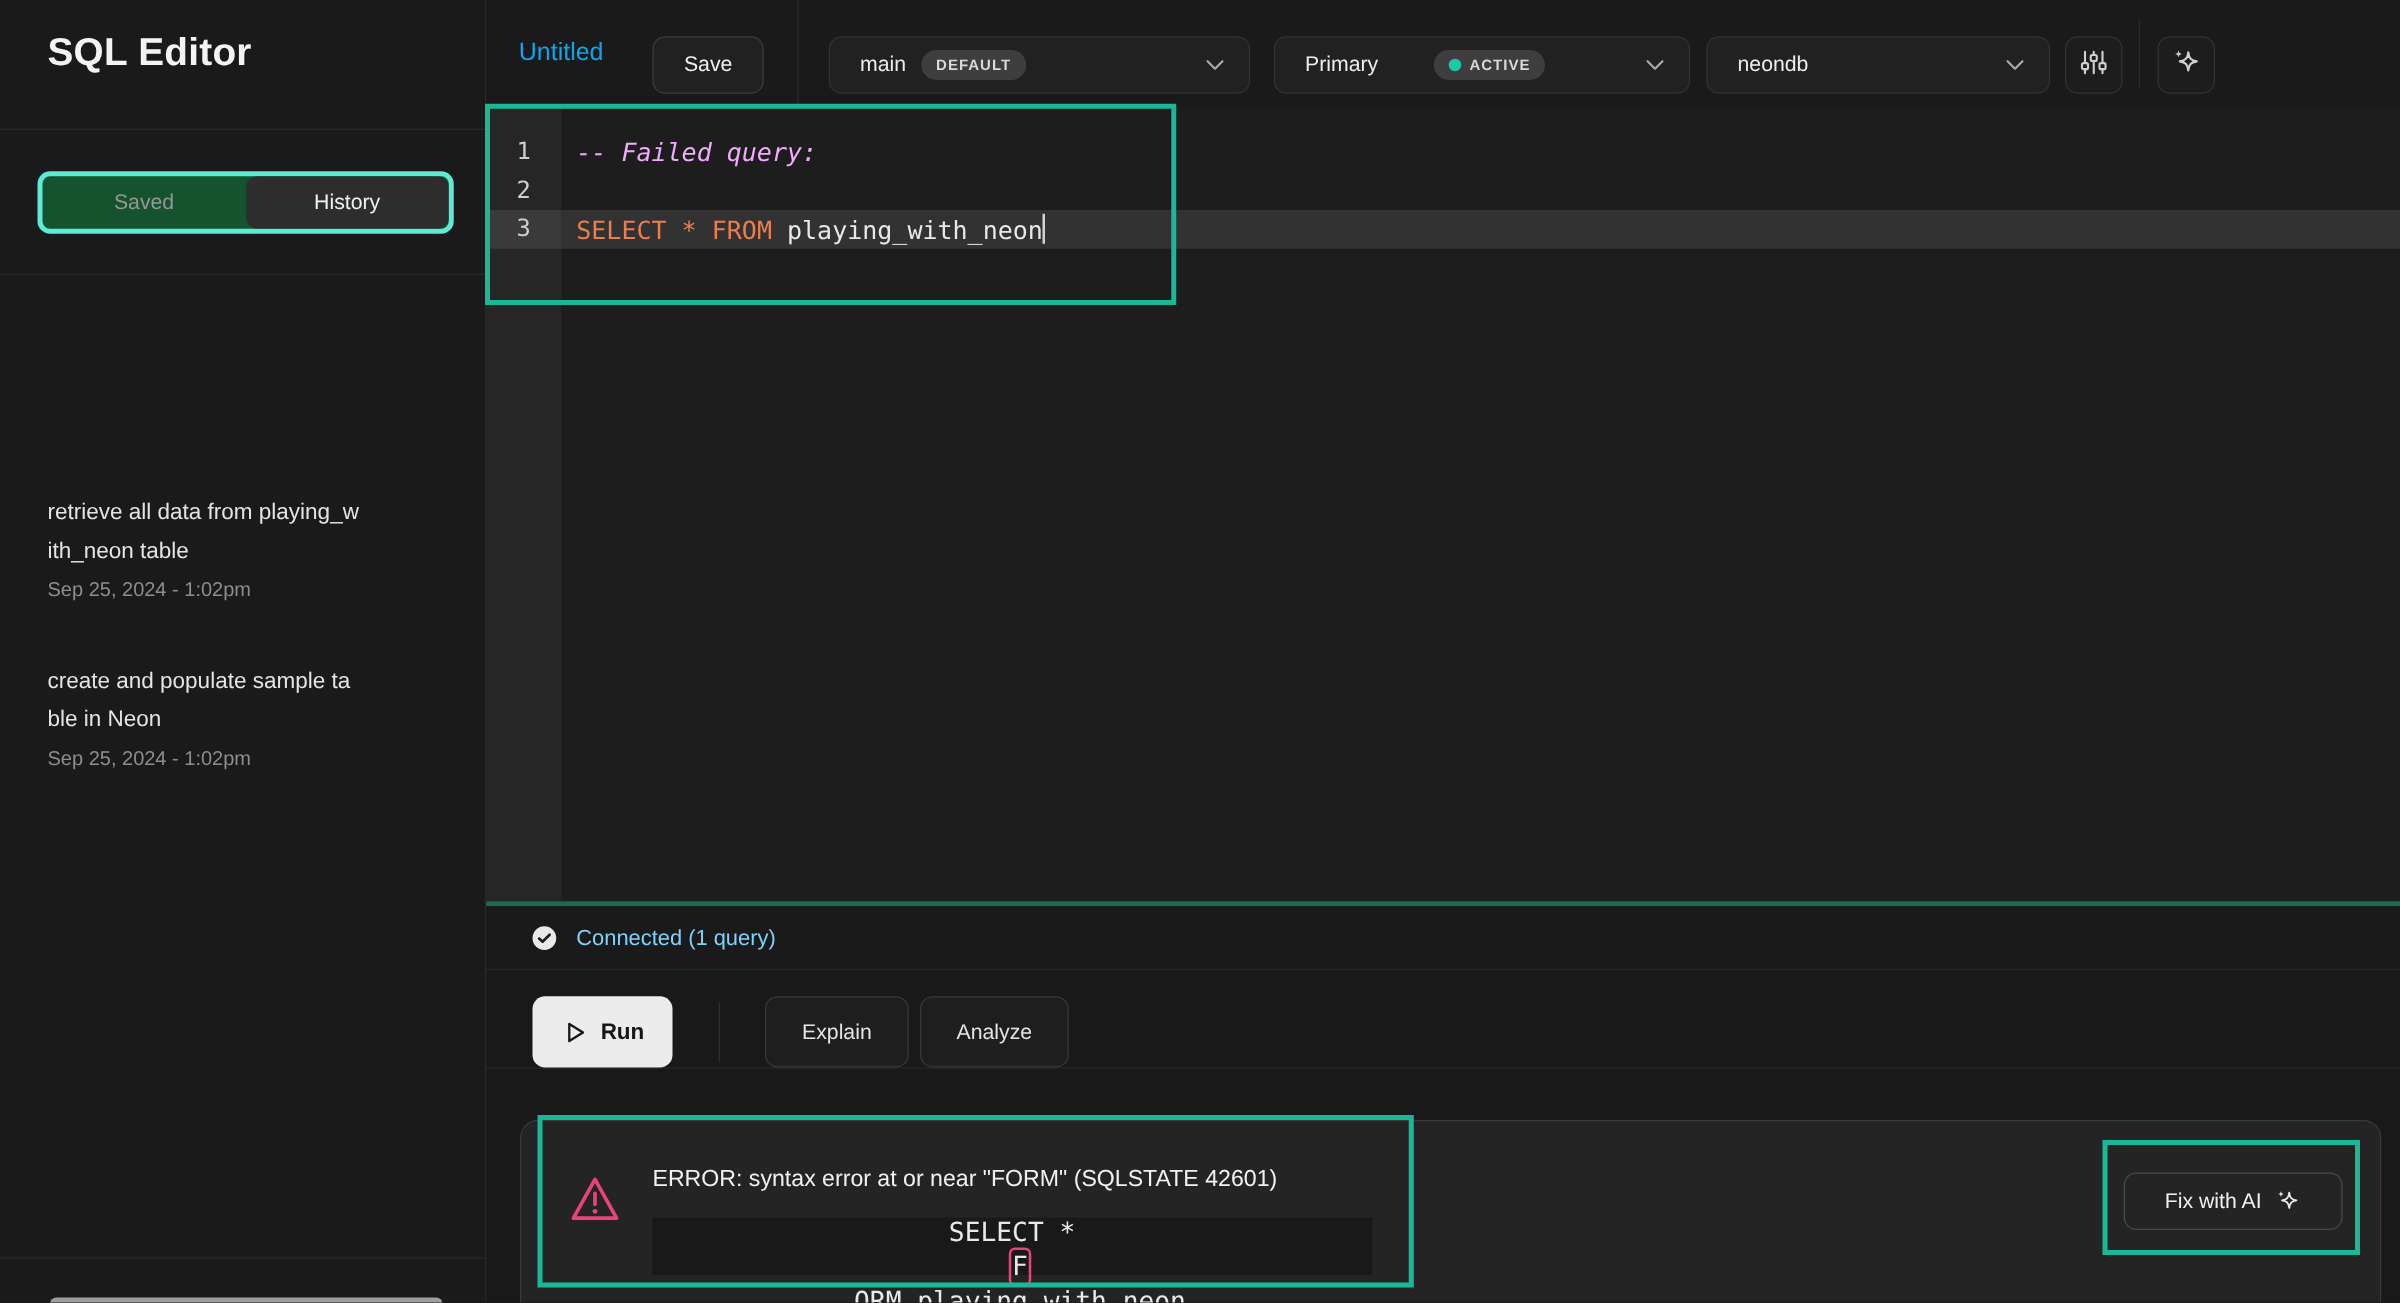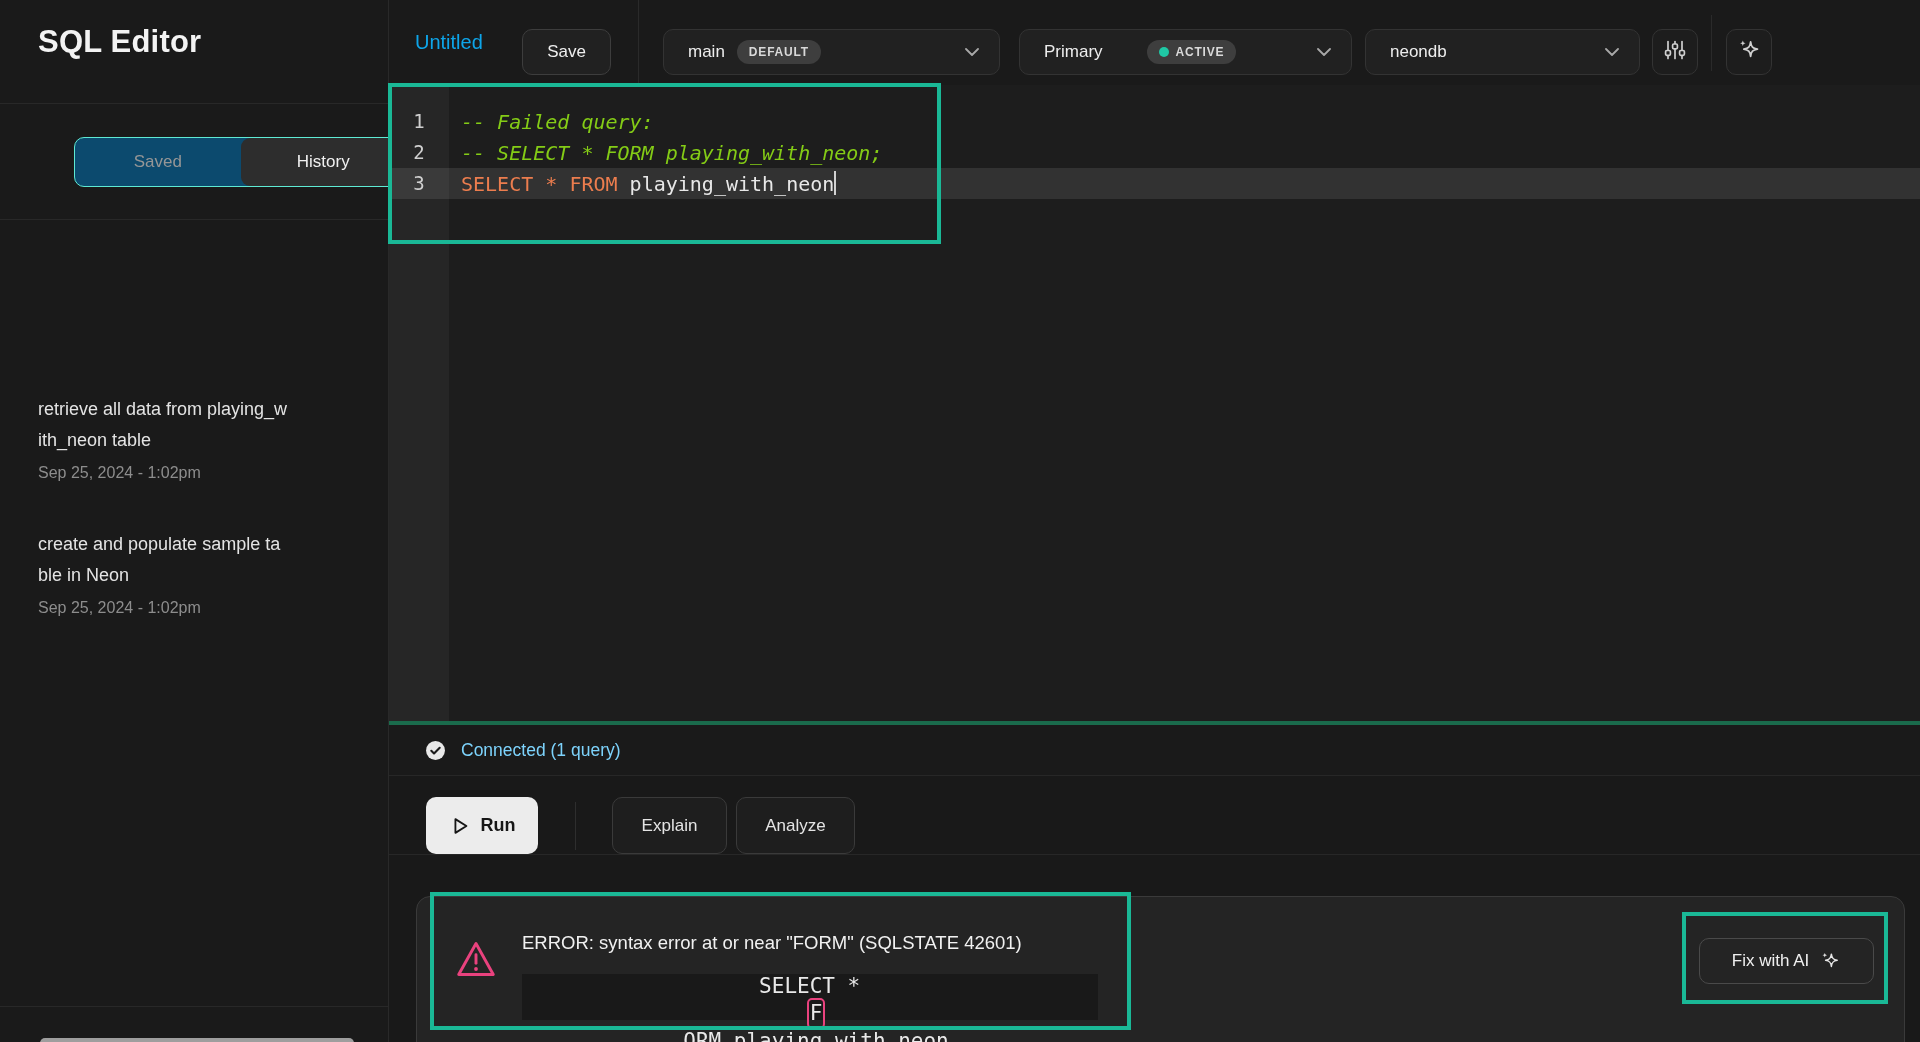--- a/index.html
+++ b/index.html
@@ -7,21 +7,21 @@
   body {
     position:relative;
     background:#191919;
     font-family:"Liberation Sans", sans-serif;
     color:#e6e6e6;
   }
   
   .sidebar { position:absolute; left:0; top:0; width:389px; height:1042px; background:#1a1a1a; border-right:1px solid #292929; }
   .app-title { position:absolute; left:38px; top:24px; font-size:31px; font-weight:700; color:#f3f3f3; letter-spacing:.2px; }
   .h-div { position:absolute; left:0; width:388px; height:1px; background:#282828; }
-  .tabs { position:absolute; left:30px; top:137px; width:333px; height:50px; background:#0c4a6e; border:1px solid #5eead4; border-radius:10px; display:flex; overflow:hidden;margin-left:44px; }
+  .tabs { position:absolute; left:30px; top:137px; width:333px; height:50px; background:#14532d; border:4px solid #5eead4; border-radius:10px; display:flex; overflow:hidden; }
   .tab { flex:1; display:flex; align-items:center; justify-content:center; font-size:17px; color:#969696; cursor:pointer; }
   .tab.active { background:#2d2d2d; color:#f0f0f0; border-radius:9px; }
   .history-item { position:absolute; left:38px; width:322px; cursor:pointer; }
   .history-title { font-size:18px; line-height:31px; color:#e4e4e4; white-space:pre-line; }
   .history-time { margin-top:8px; font-size:16px; color:#8d8d8d; }
   .bottom-bar { position:absolute; left:40px; top:1038px; width:314px; height:10px; background:#9e9e9e; border-radius:5px; }
   
   .header { position:absolute; left:389px; top:0; width:1531px; height:85px; background:#1a1a1a; }
   .query-title { position:absolute; left:26px; top:31px; font-size:20px; color:#0ea5e9; }
   .btn { display:flex; align-items:center; justify-content:center; cursor:pointer; }
@@ -35,21 +35,21 @@
   .icon-btn { position:absolute; top:29px; width:46px; height:46px; background:#1d1d1d; border:1px solid #333; border-radius:10px; display:flex; align-items:center; justify-content:center; cursor:pointer; }
   
   .editor { position:absolute; left:389px; top:85px; width:1531px; height:636px; background:#1d1d1d; font-family:"DejaVu Sans Mono", monospace; }
   .gutter-strip { position:absolute; left:0; top:0; width:60px; height:636px; background:#262626; }
   .code-rows { position:absolute; left:0; top:21px; width:1531px; }
   .row { height:31px; display:flex; align-items:center; }
   .row.active { background:#323232; }
   .ln { width:60px; flex:none; text-align:center; font-size:19px; color:#cfcfcf; height:31px; line-height:31px; }
   .row.active .ln { background:#3a3a3a; }
   .code { padding-left:12px; font-size:20px; white-space:pre; }
-  .tok-comment { color:#84cc16; font-style:italic; }
+  .tok-comment { color:#f0abfc; font-style:italic; }
   .tok-kw { color:#ec7d4e; }
   .tok-plain { color:#e8e8e8; }
   .cursor { display:inline-block; width:2px; height:24px; background:#d2d2d2; vertical-align:-4px; }
   
   .green-handle { position:absolute; left:389px; top:721px; width:1531px; height:4px; background:#1a6b4c; cursor:row-resize; }
   .statusbar { position:absolute; left:389px; top:725px; width:1531px; height:51px; border-bottom:1px solid #272727; display:flex; align-items:center; gap:15px; padding-left:36px; background:#1a1a1a; }
   .status-text { font-size:17.5px; color:#7dd3fc; }
   .actions-row { position:absolute; left:389px; top:776px; width:1531px; height:79px; border-bottom:1px solid #272727; background:#191919; }
   .btn-run { position:absolute; left:37px; top:21px; width:112px; height:57px; background:#ececec; border-radius:10px; font-size:18px; font-weight:600; color:#161616; gap:10px; }
   .btn-dark { position:absolute; top:21px; height:57px; background:#1e1e1e; border:1px solid #3a3a3a; border-radius:10px; font-size:17px; color:#e4e4e4; }
@@ -166,21 +166,20 @@
 
 <div class="editor">
   <div class="gutter-strip"></div>
   <div class="code-rows">
     <div class="row">
       <span class="ln">1</span>
       <span class="code tok-comment">-- Failed query:</span>
     </div>
     <div class="row">
       <span class="ln">2</span>
-      <span class="code tok-comment">-- SELECT * FORM playing_with_neon;</span>
     </div>
     <div class="row active">
       <span class="ln">3</span>
       <span class="code"><span class="tok-kw">SELECT</span><span class="tok-plain"> </span><span class="tok-kw">*</span><span class="tok-plain"> </span><span class="tok-kw">FROM</span><span class="tok-plain"> playing_with_neon</span><span class="cursor"></span></span>
     </div>
   </div>
 </div>
 
 <div class="green-handle"></div>
 

